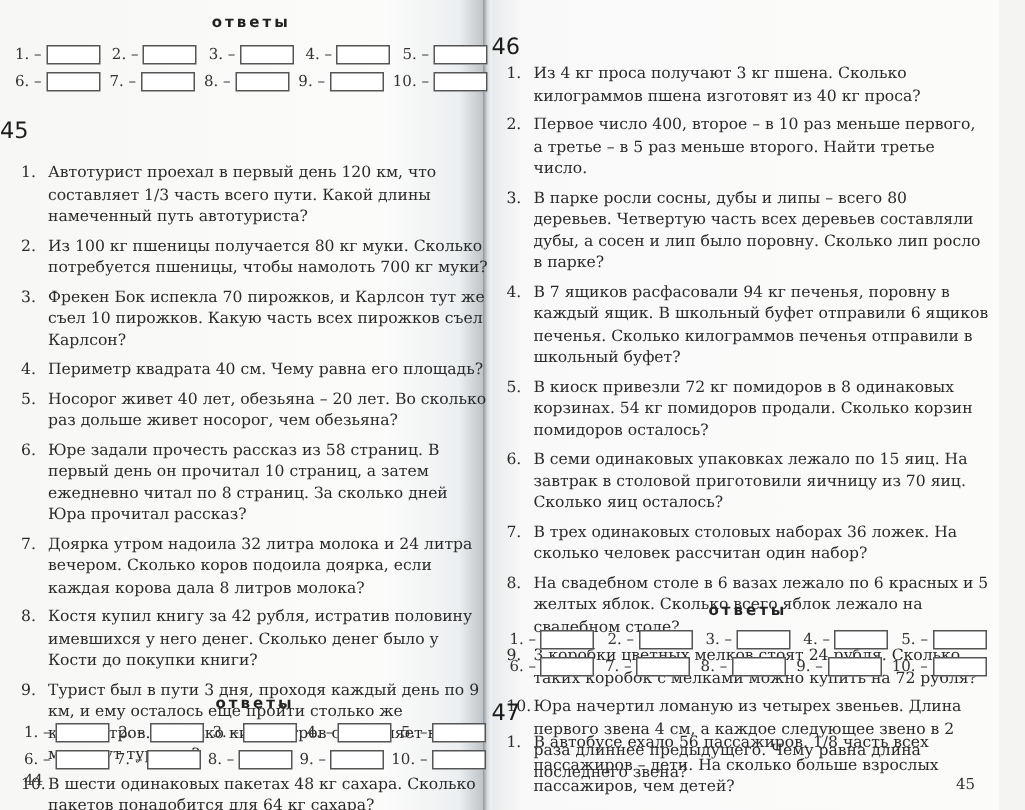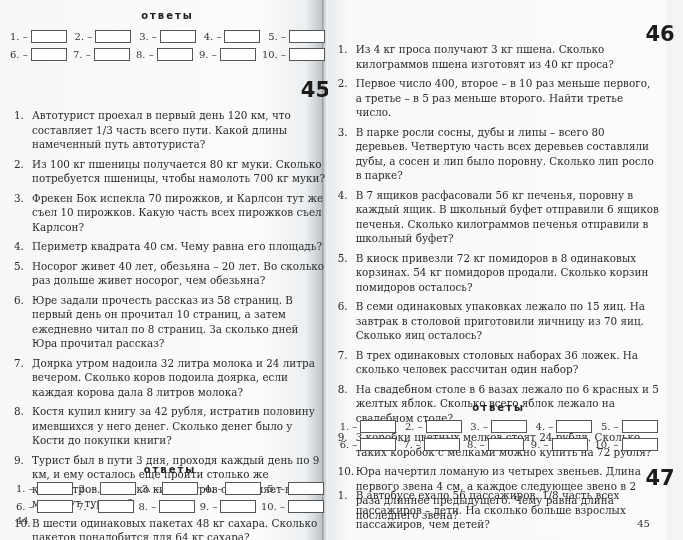--- a/index.html
+++ b/index.html
@@ -22,21 +22,21 @@
     text-align:center; color:#222;
   }
   .answers-grid { position:relative; }
   .ans-row { display:flex; align-items:center; height:18px; }
   .ans-item { display:flex; align-items:center; font-size:10px; color:#333; }
   .ans-label { white-space:nowrap; margin-right:3px; }
   .ans-box { width:34px; height:11px; border:1px solid #555; background:#fff; }
 
   .section-num {
     font-family:"DejaVu Sans", "Liberation Sans", sans-serif;
-    font-weight:bold; font-size:21px; text-align:right; color:#1c1c1c;
+    font-weight:normal; font-size:15px; text-align:left; color:#1c1c1c;
   }
 
   .problems { list-style:none; margin:0; padding:0; }
   .problem { display:flex; font-size:10.4px; line-height:14.5px; margin-bottom:5px; }
   .p-num { width:18px; flex:0 0 18px; }
   .p-text { flex:1; }
 
   .page-number { position:absolute; font-size:10px; color:#333; }
 </style>
 </head>
@@ -208,21 +208,21 @@
       <li class="problem">
           <span class="p-num">2.</span>
           <span class="p-text">Первое число 400, второе – в 10 раз меньше первого, а третье – в 5 раз меньше второго. Найти третье число.</span>
         </li>
       <li class="problem">
           <span class="p-num">3.</span>
           <span class="p-text">В парке росли сосны, дубы и липы – всего 80 деревьев. Четвертую часть всех деревьев составляли дубы, а сосен и лип было поровну. Сколько лип росло в парке?</span>
         </li>
       <li class="problem">
           <span class="p-num">4.</span>
-          <span class="p-text">В 7 ящиков расфасовали 56 кг печенья, поровну в каждый ящик. В школьный буфет отправили 6 ящиков печенья. Сколько килограммов печенья отправили в школьный буфет?</span>
+          <span class="p-text">В 7 ящиков расфасовали 94 кг печенья, поровну в каждый ящик. В школьный буфет отправили 6 ящиков печенья. Сколько килограммов печенья отправили в школьный буфет?</span>
         </li>
       <li class="problem">
           <span class="p-num">5.</span>
           <span class="p-text">В киоск привезли 72 кг помидоров в 8 одинаковых корзинах. 54 кг помидоров продали. Сколько корзин помидоров осталось?</span>
         </li>
       <li class="problem">
           <span class="p-num">6.</span>
           <span class="p-text">В семи одинаковых упаковках лежало по 15 яиц. На завтрак в столовой приготовили яичницу из 70 яиц. Сколько яиц осталось?</span>
         </li>
       <li class="problem">

